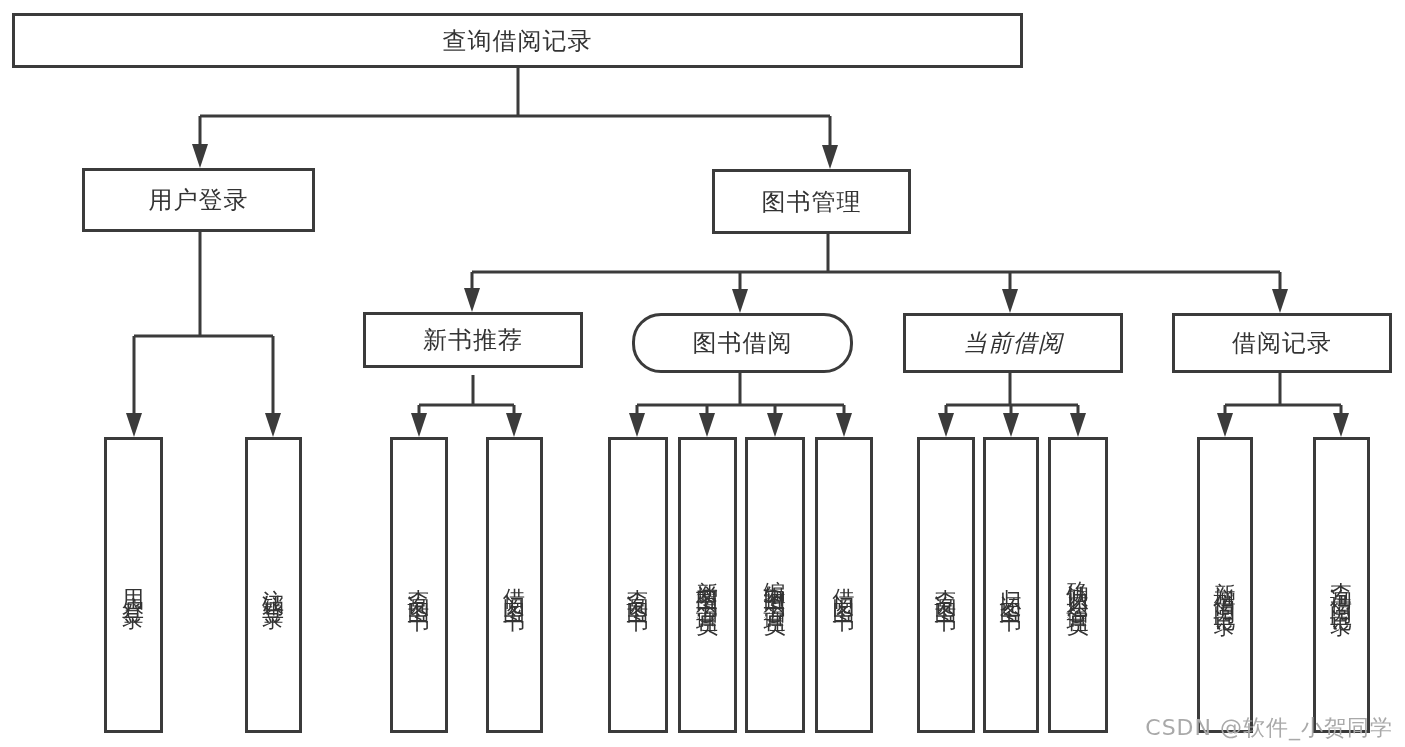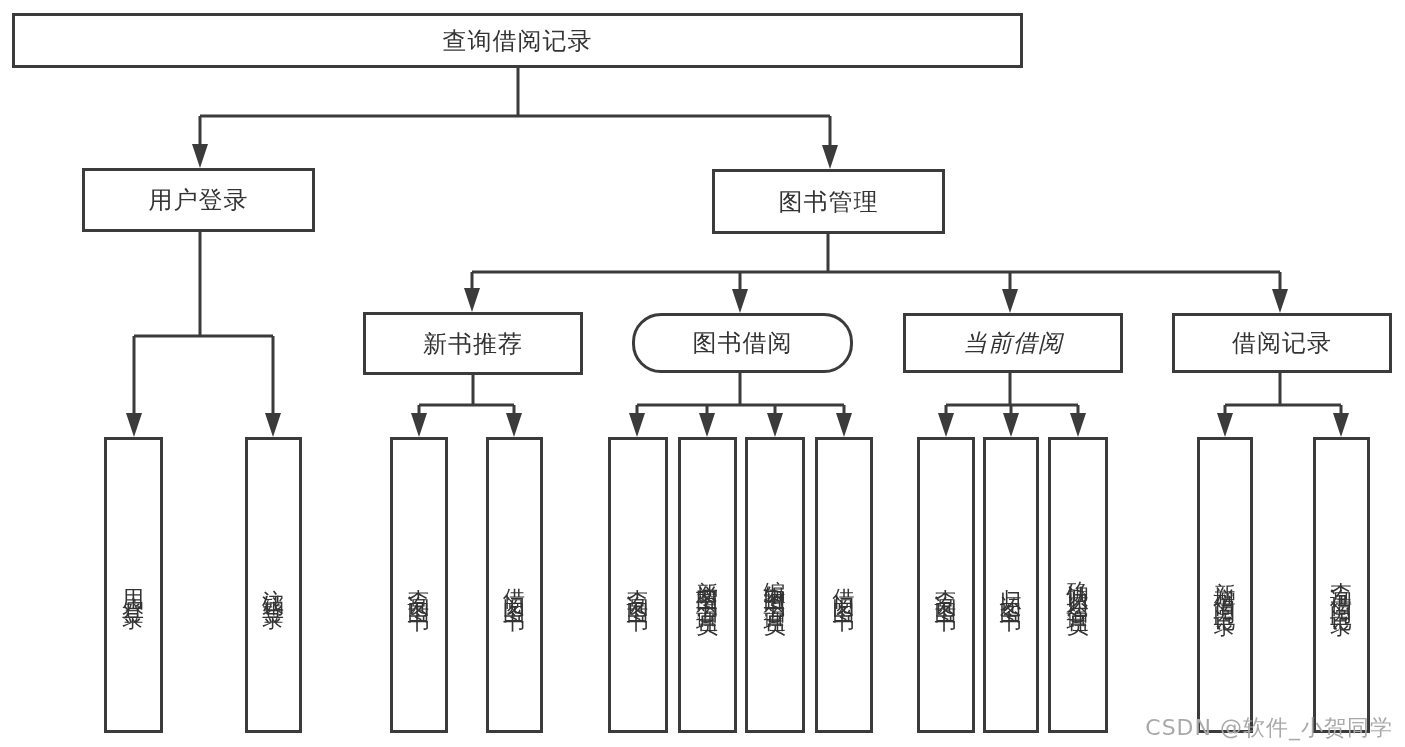--- a/index.html
+++ b/index.html
@@ -100,23 +100,23 @@
       <polygon points="1003,413 1019,413 1011,437"></polygon>
       <polygon points="1070,413 1086,413 1078,437"></polygon>
       <polygon points="1217,413 1233,413 1225,437"></polygon>
       <polygon points="1333,413 1349,413 1341,437"></polygon>
     </g>
   </svg>
 
   <div class="node" style="left:12px; top:13px; width:1011px; height:55px;">查询借阅记录</div>
 
   <div class="node" style="left:82px; top:168px; width:233px; height:64px;">用户登录</div>
-  <div class="node" style="left:712px; top:169px; width:233px; height:65px;">图书管理</div>
+  <div class="node" style="left:712px; top:169px; width:199px; height:65px;">图书管理</div>
 
-  <div class="node" style="left:363px; top:312px; width:220px; height:63px;">新书推荐</div>
+  <div class="node" style="left:363px; top:312px; width:220px; height:56px;">新书推荐</div>
   <div class="node" style="left:632px; top:313px; width:221px; height:60px;border-radius:29px;">图书借阅</div>
   <div class="node" style="left:903px; top:313px; width:220px; height:60px;font-style:italic;">当前借阅</div>
   <div class="node" style="left:1172px; top:313px; width:220px; height:60px;">借阅记录</div>
 
   <div class="vnode" style="left:104px; width:59px;">用户登录</div>
   <div class="vnode" style="left:245px; width:57px;">注销登录</div>
 
   <div class="vnode" style="left:390px; width:58px;">查询图书</div>
   <div class="vnode" style="left:486px; width:57px;">借阅图书</div>
 

